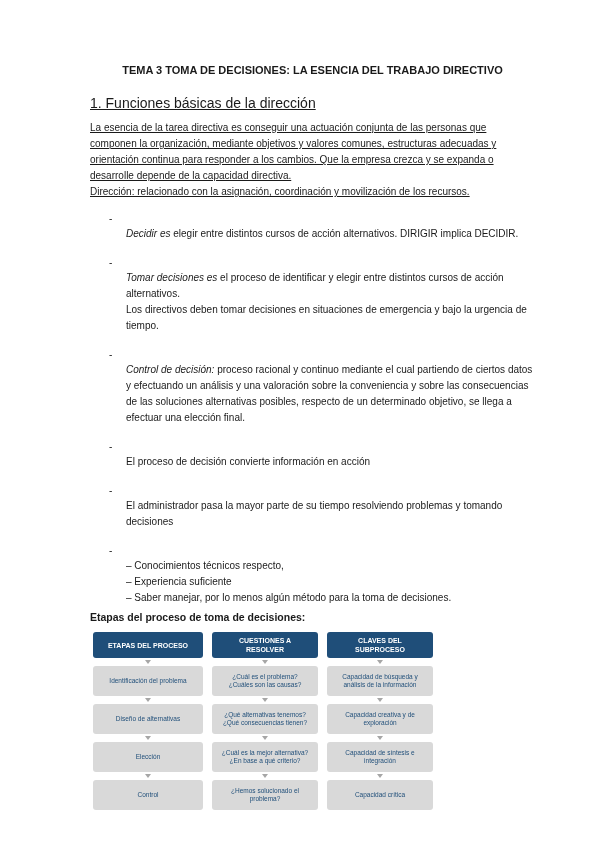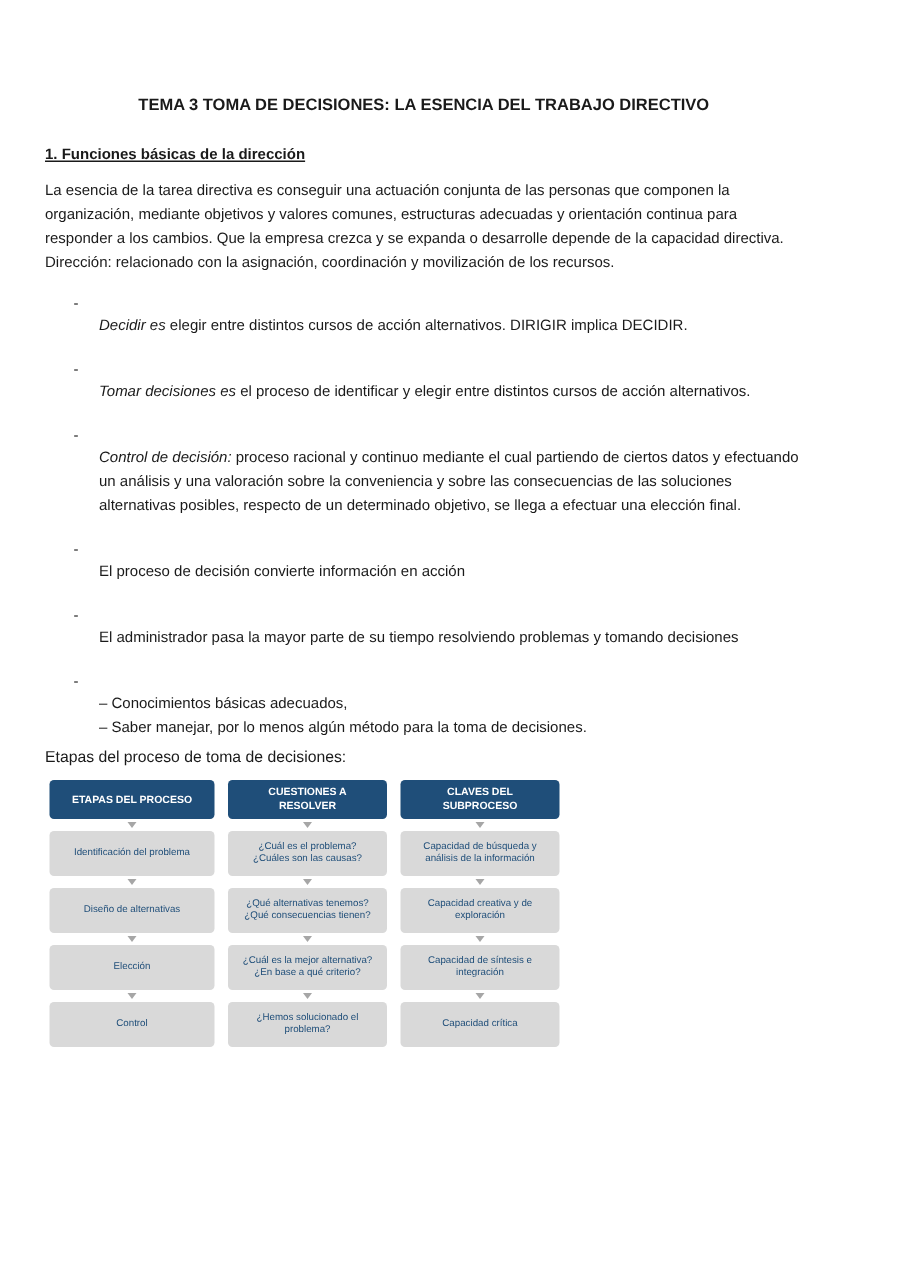--- a/index.html
+++ b/index.html
@@ -4,64 +4,64 @@
 <style>
   * { margin: 0; padding: 0; box-sizing: border-box; }
   html, body { background: #ffffff; }
   .page {
     position: relative;
     width: 600px;
     height: 848px;
     background: #ffffff;
     font-family: "Liberation Sans", "DejaVu Sans", sans-serif;
     color: #1a1a1a;
-    padding: 64px 65px 0 30px;
+    padding: 64px 65px 0 90px;
     overflow: hidden;
   }
   .doc-title {
     text-align: center;
     font-weight: bold;
     font-size: 11px;
     line-height: 13px;
     margin-bottom: 20px;
   }
   .sec-heading {
-    font-weight: bold;
-    font-size: 10px;
+    font-weight: normal;
+    font-size: 14px;
     line-height: 13px;
     text-decoration: underline;
   }
   .sec-heading.h1 { margin-bottom: 10px; }
   .sec-heading.h2 { margin-bottom: 5px; }
   .body-text {
     font-size: 10px;
     line-height: 16px;
   }
-  .text-block { margin-bottom: 11px; }
+  .text-block { margin-bottom: 11px; text-decoration: underline; }
   .bullet {
     display: flex;
     margin-bottom: 13px;
   }
   .bullet .marker {
     width: 17px;
     padding-left: 19px;
     flex: 0 0 36px;
     font-size: 10px;
     line-height: 16px;
   }
   .bullet .btext {
     flex: 1;
     font-size: 10px;
     line-height: 16px;
     margin-top: 15px;
   }
   .bullet.last { margin-bottom: 4px; }
   .it { font-style: italic; }
   .diagram-heading {
-    font-weight: normal;
+    font-weight: bold;
     font-size: 10.5px;
     line-height: 14px;
     margin-bottom: 8px;
   }
   .diagram {
     margin-left: 3px;
     display: grid;
     grid-template-columns: 110px 106px 106px;
     column-gap: 9px;
   }
@@ -119,20 +119,21 @@
 
 
   <div class="bullet">
     <span class="marker">-</span>
     <div class="btext"><span class="it">Decidir es</span><span> elegir entre distintos cursos de acción alternativos. DIRIGIR implica DECIDIR.</span></div>
   </div>
 
   <div class="bullet">
     <span class="marker">-</span>
     <div class="btext"><span class="it">Tomar decisiones es</span><span> el proceso de identificar y elegir entre distintos cursos de acción alternativos.</span>
+      <div>Los directivos deben tomar decisiones en situaciones de emergencia y bajo la urgencia de tiempo.</div>
     </div>
   </div>
 
   <div class="bullet">
     <span class="marker">-</span>
     <div class="btext"><span class="it">Control de decisión:</span><span> proceso racional y continuo mediante el cual partiendo de ciertos datos y efectuando un análisis y una valoración sobre la conveniencia y sobre las consecuencias de las soluciones alternativas posibles, respecto de un determinado objetivo, se llega a efectuar una elección final.</span></div>
   </div>
 
   <div class="bullet">
     <span class="marker">-</span>
@@ -140,21 +141,22 @@
   </div>
 
   <div class="bullet">
     <span class="marker">-</span>
     <div class="btext"><span>El administrador pasa la mayor parte de su tiempo resolviendo problemas y tomando decisiones</span></div>
   </div>
 
   <div class="bullet last">
     <span class="marker">-</span>
     <div class="btext">
-      <div>– Conocimientos básicas adecuados,</div>
+      <div>– Conocimientos técnicos respecto,</div>
+      <div>– Experiencia suficiente</div>
       <div>– Saber manejar, por lo menos algún método para la toma de decisiones.</div>
     </div>
   </div>
 
   <div class="diagram-heading">Etapas del proceso de toma de decisiones:</div>
 
   <div class="diagram">
 
     <div class="dcol">
       <div class="dhdr">ETAPAS DEL PROCESO</div>

